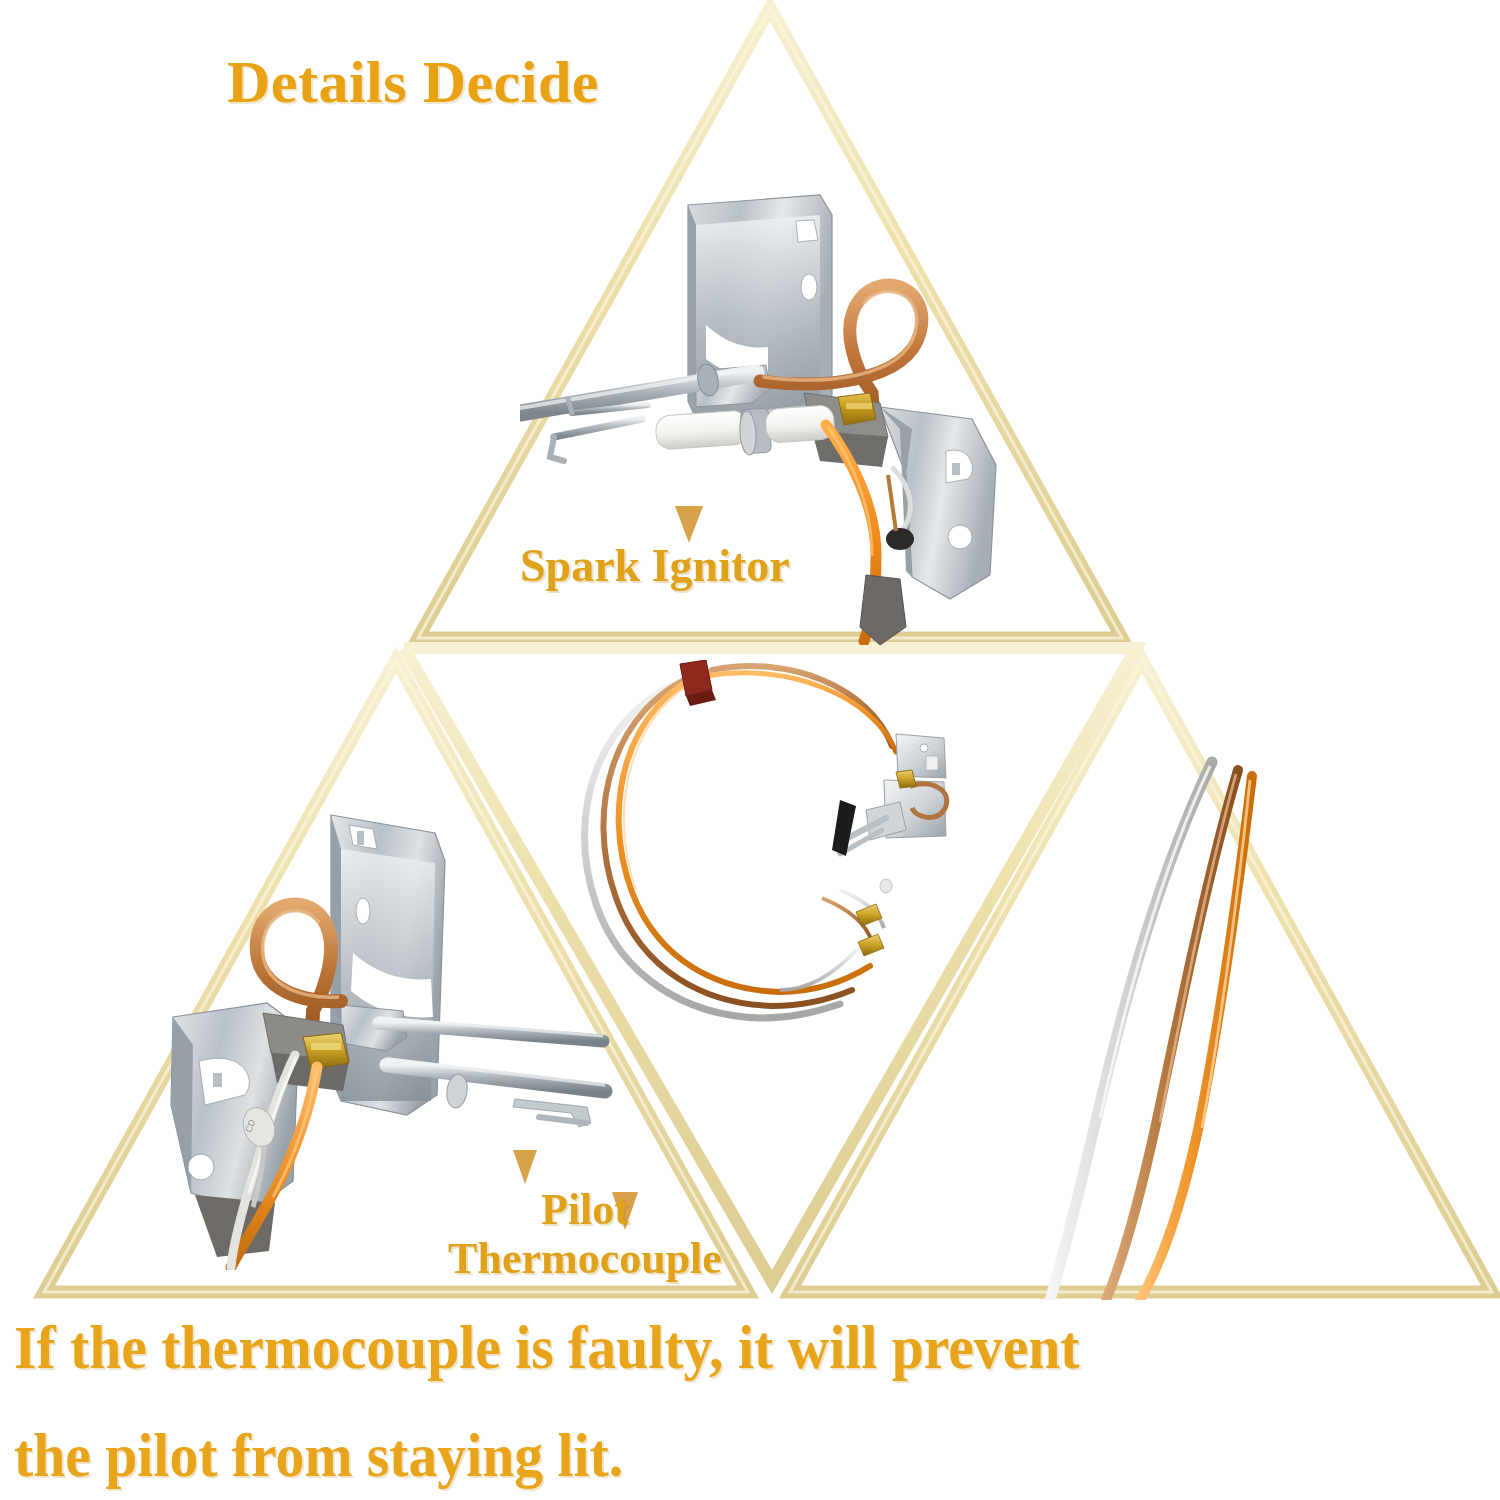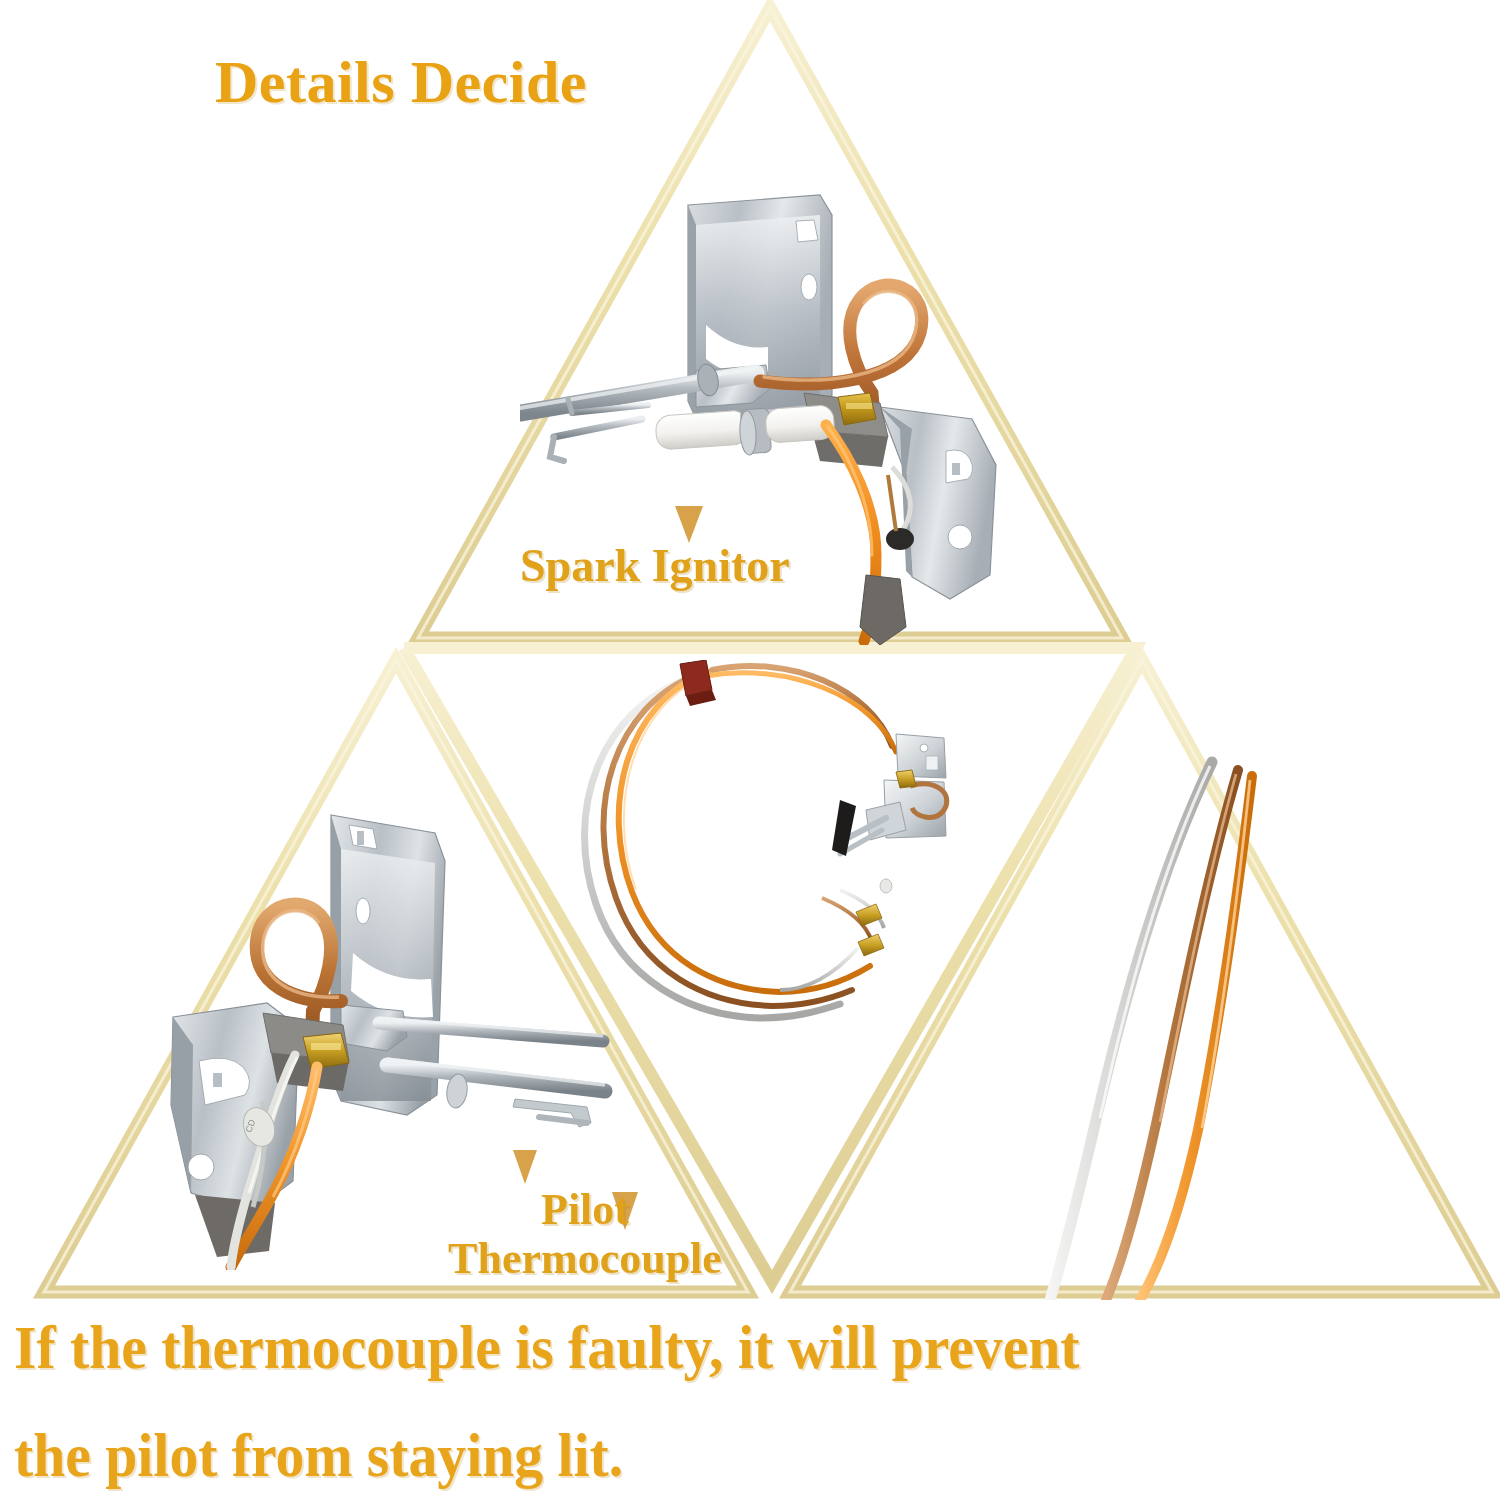--- a/index.html
+++ b/index.html
@@ -23,20 +23,21 @@
     z-index:6;
   }
   .headline span{
     font-family:"Liberation Serif",serif;
     font-weight:bold;
     font-size:60px;
     letter-spacing:.5px;
     color:#e9a214;
     text-shadow:2px 2px 0 rgba(190,140,30,.22);
     white-space:nowrap;
+    margin-left:12px;
   }
 
   
   .label{
     position:absolute;z-index:7;
     font-family:"Liberation Serif",serif;
     font-weight:bold;
     color:#e0a11b;
     text-shadow:2px 2px 0 rgba(180,130,25,.25);
     white-space:nowrap;

